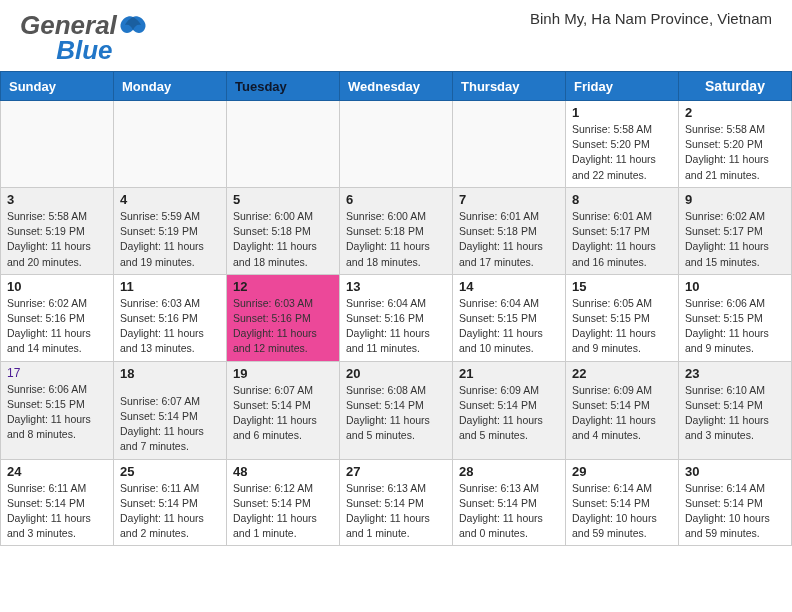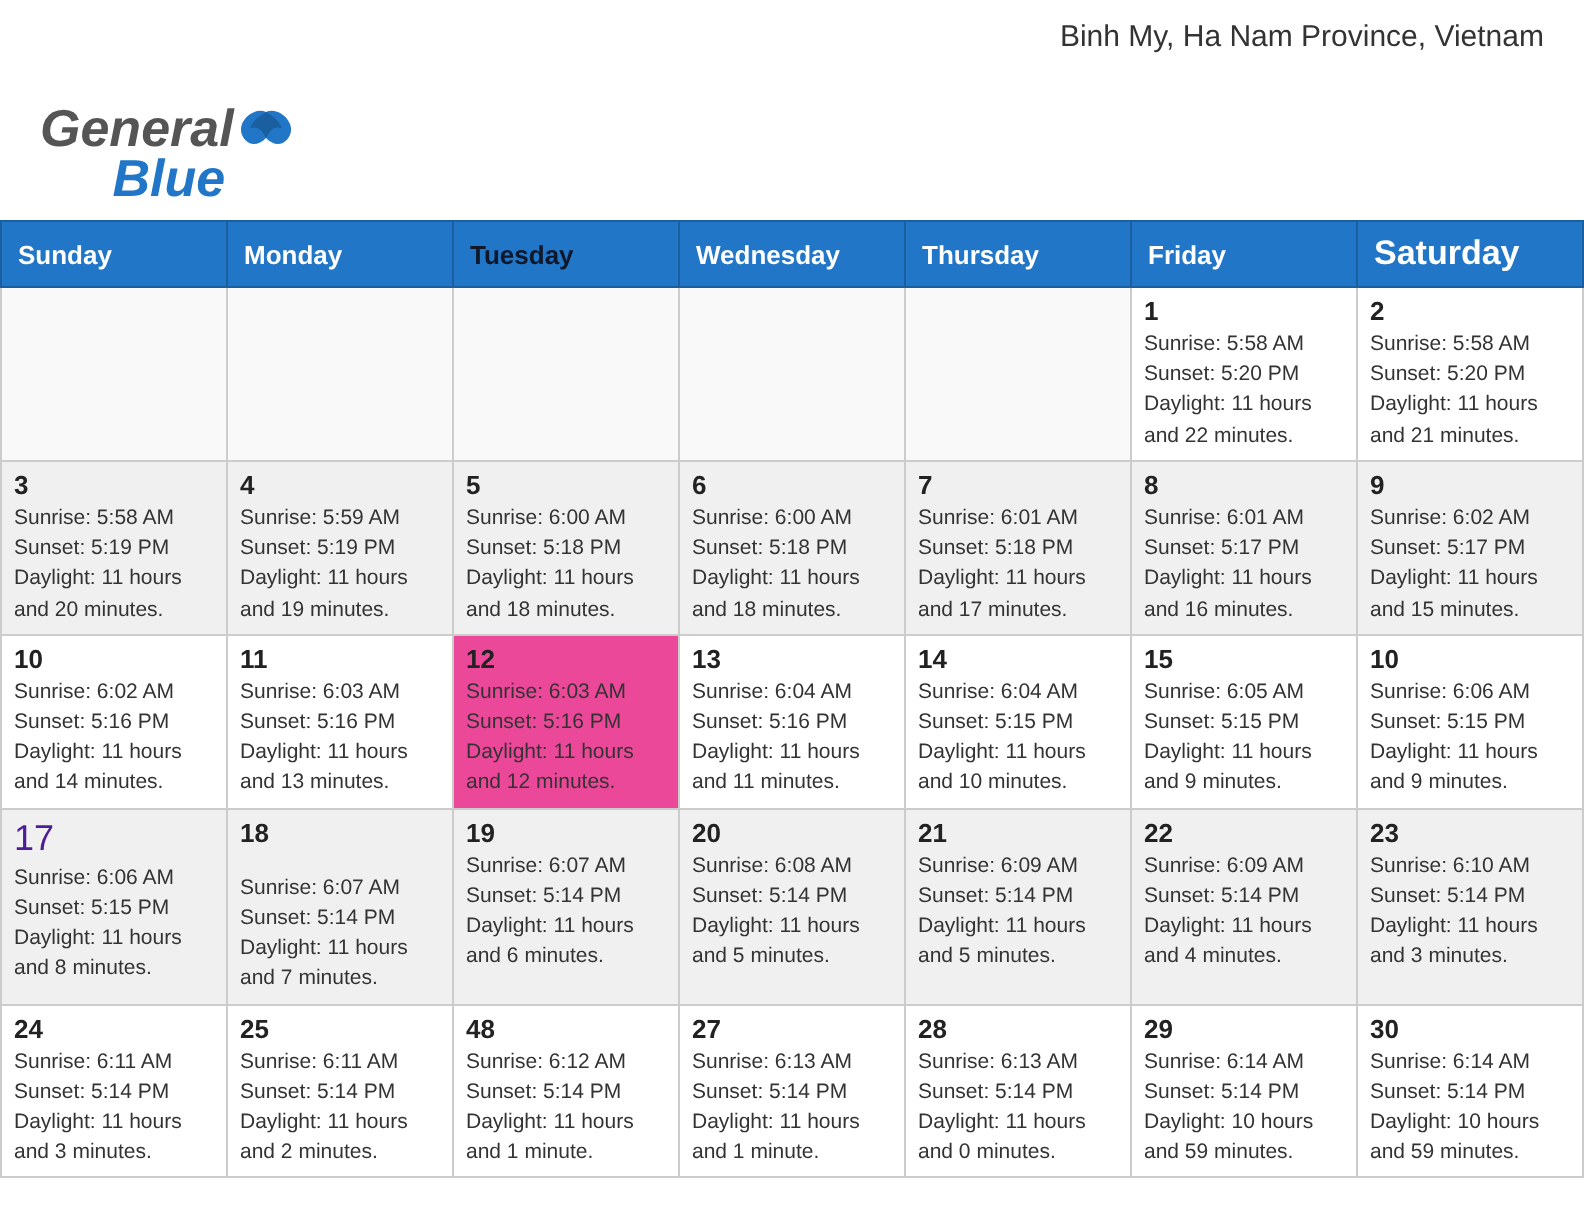--- a/index.html
+++ b/index.html
@@ -3,21 +3,21 @@
   <meta charset="utf-8">
   <style>
     * { box-sizing: border-box; margin: 0; padding: 0; }
     body { font-family: Arial, sans-serif; background: #fff; width: 792px; min-height: 612px; }
   </style>
 </head>
 <body>
 
 <div style="padding: 10px 20px 5px 20px; display: flex; align-items: flex-start; justify-content: space-between;">
   <div style="display: flex; flex-direction: column; align-items: center;">
-    <div style="display: flex; align-items: center; margin-top: 39px;">
+    <div style="display: flex; align-items: center;">
       <span style="font-size: 26px; font-weight: bold; color: #555; font-style: italic;">General</span>
       <svg width="28" height="22" viewBox="0 0 28 22" style="margin: 0 2px;">
         <path d="M14 2 C10 0, 4 3, 2 8 C0 13, 4 18, 8 18 C10 18, 12 17, 14 15 C16 17, 18 18, 20 18 C24 18, 28 13, 26 8 C24 3, 18 0, 14 2Z" fill="#2176c7"></path>
         <path d="M14 2 C14 2, 20 5, 22 10 C18 9, 16 11, 14 15 C12 11, 10 9, 6 10 C8 5, 14 2, 14 2Z" fill="#1a5fa0"></path>
       </svg>
     </div>
     <span style="font-size: 26px; font-weight: bold; color: #2176c7; font-style: italic; margin-top: -6px;">Blue</span>
   </div>
   <div style="text-align: right;">
     <div style="font-size: 15px; color: #333;">Binh My, Ha Nam Province, Vietnam</div>
@@ -26,21 +26,21 @@
 
 <table style="width: 100%; border-collapse: collapse;">
   <thead>
     <tr>
       <th style="background:#2176c7; color:#fff; font-size:13px; font-weight:bold; text-align:left; padding:6px 8px; border:1px solid #1a5fa0;">Sunday</th>
       <th style="background:#2176c7; color:#fff; font-size:13px; font-weight:bold; text-align:left; padding:6px 8px; border:1px solid #1a5fa0;">Monday</th>
       <th style="background:#2176c7; color:#0f172a; font-size:13px; font-weight:bold; text-align:left; padding:6px 8px; border:1px solid #1a5fa0;">Tuesday</th>
       <th style="background:#2176c7; color:#fff; font-size:13px; font-weight:bold; text-align:left; padding:6px 8px; border:1px solid #1a5fa0;">Wednesday</th>
       <th style="background:#2176c7; color:#fff; font-size:13px; font-weight:bold; text-align:left; padding:6px 8px; border:1px solid #1a5fa0;">Thursday</th>
       <th style="background:#2176c7; color:#fff; font-size:13px; font-weight:bold; text-align:left; padding:6px 8px; border:1px solid #1a5fa0;">Friday</th>
-      <th style="background:#2176c7; color:#fff; font-size:17px; font-weight:bold; text-align:left; padding:6px 8px; border:1px solid #1a5fa0;">Saturday</th>
+      <th style="background:#2176c7; color:#fff; font-size:14px; font-weight:bold; text-align:center; padding:6px 8px; border:1px solid #1a5fa0;">Saturday</th>
     </tr>
   </thead>
   <tbody id="calendar-body">
   <tr>
         <td style="vertical-align: top; border: 1px solid rgb(204, 204, 204); padding: 4px 6px; width: 113px; min-height: 78px; background: rgb(249, 249, 249); font-size: 10.5px; color: rgb(51, 51, 51);"></td>
         <td style="vertical-align: top; border: 1px solid rgb(204, 204, 204); padding: 4px 6px; width: 113px; min-height: 78px; background: rgb(249, 249, 249); font-size: 10.5px; color: rgb(51, 51, 51);"></td>
         <td style="vertical-align: top; border: 1px solid rgb(204, 204, 204); padding: 4px 6px; width: 113px; min-height: 78px; background: rgb(249, 249, 249); font-size: 10.5px; color: rgb(51, 51, 51);"></td>
         <td style="vertical-align: top; border: 1px solid rgb(204, 204, 204); padding: 4px 6px; width: 113px; min-height: 78px; background: rgb(249, 249, 249); font-size: 10.5px; color: rgb(51, 51, 51);"></td>
         <td style="vertical-align: top; border: 1px solid rgb(204, 204, 204); padding: 4px 6px; width: 113px; min-height: 78px; background: rgb(249, 249, 249); font-size: 10.5px; color: rgb(51, 51, 51);"></td>
         <td style="vertical-align: top; border: 1px solid rgb(204, 204, 204); padding: 4px 6px; width: 113px; min-height: 78px; background: rgb(255, 255, 255); font-size: 10.5px; color: rgb(51, 51, 51);">
@@ -155,21 +155,21 @@
         <td style="vertical-align: top; border: 1px solid rgb(204, 204, 204); padding: 4px 6px; width: 113px; min-height: 78px; background: rgb(255, 255, 255); font-size: 10.5px; color: rgb(51, 51, 51);">
           <span style="font-size: 13px; font-weight: bold; color: rgb(34, 34, 34); display: block; margin-bottom: 2px;">10</span>
           <div style="font-size: 10.5px; color: rgb(51, 51, 51); line-height: 1.45;">Sunrise: 6:06 AM
 Sunset: 5:15 PM
 Daylight: 11 hours
 and 9 minutes.</div>
         </td>
       </tr>
       <tr>
         <td style="vertical-align: top; border: 1px solid rgb(204, 204, 204); padding: 4px 6px; width: 113px; min-height: 78px; background: rgb(240, 240, 240); font-size: 10.5px; color: rgb(51, 51, 51);">
-          <span style="font-size: 18px; font-weight: normal; color: #4c1d95; display: block; margin-bottom: 2px;">17</span>
+          <span style="font-size: 12px; font-weight: normal; color: #4c1d95; display: block; margin-bottom: 2px;">17</span>
           <div style="font-size: 10.5px; color: rgb(51, 51, 51); line-height: 1.45;">Sunrise: 6:06 AM
 Sunset: 5:15 PM
 Daylight: 11 hours
 and 8 minutes.</div>
         </td>
         <td style="vertical-align: top; border: 1px solid rgb(204, 204, 204); padding: 4px 6px; width: 113px; min-height: 78px; background: rgb(240, 240, 240); font-size: 10.5px; color: rgb(51, 51, 51);">
           <span style="font-size: 13px; font-weight: bold; color: rgb(34, 34, 34); display: block; margin-bottom: 13px;">18</span>
           <div style="font-size: 10.5px; color: rgb(51, 51, 51); line-height: 1.45;">Sunrise: 6:07 AM
 Sunset: 5:14 PM
 Daylight: 11 hours

